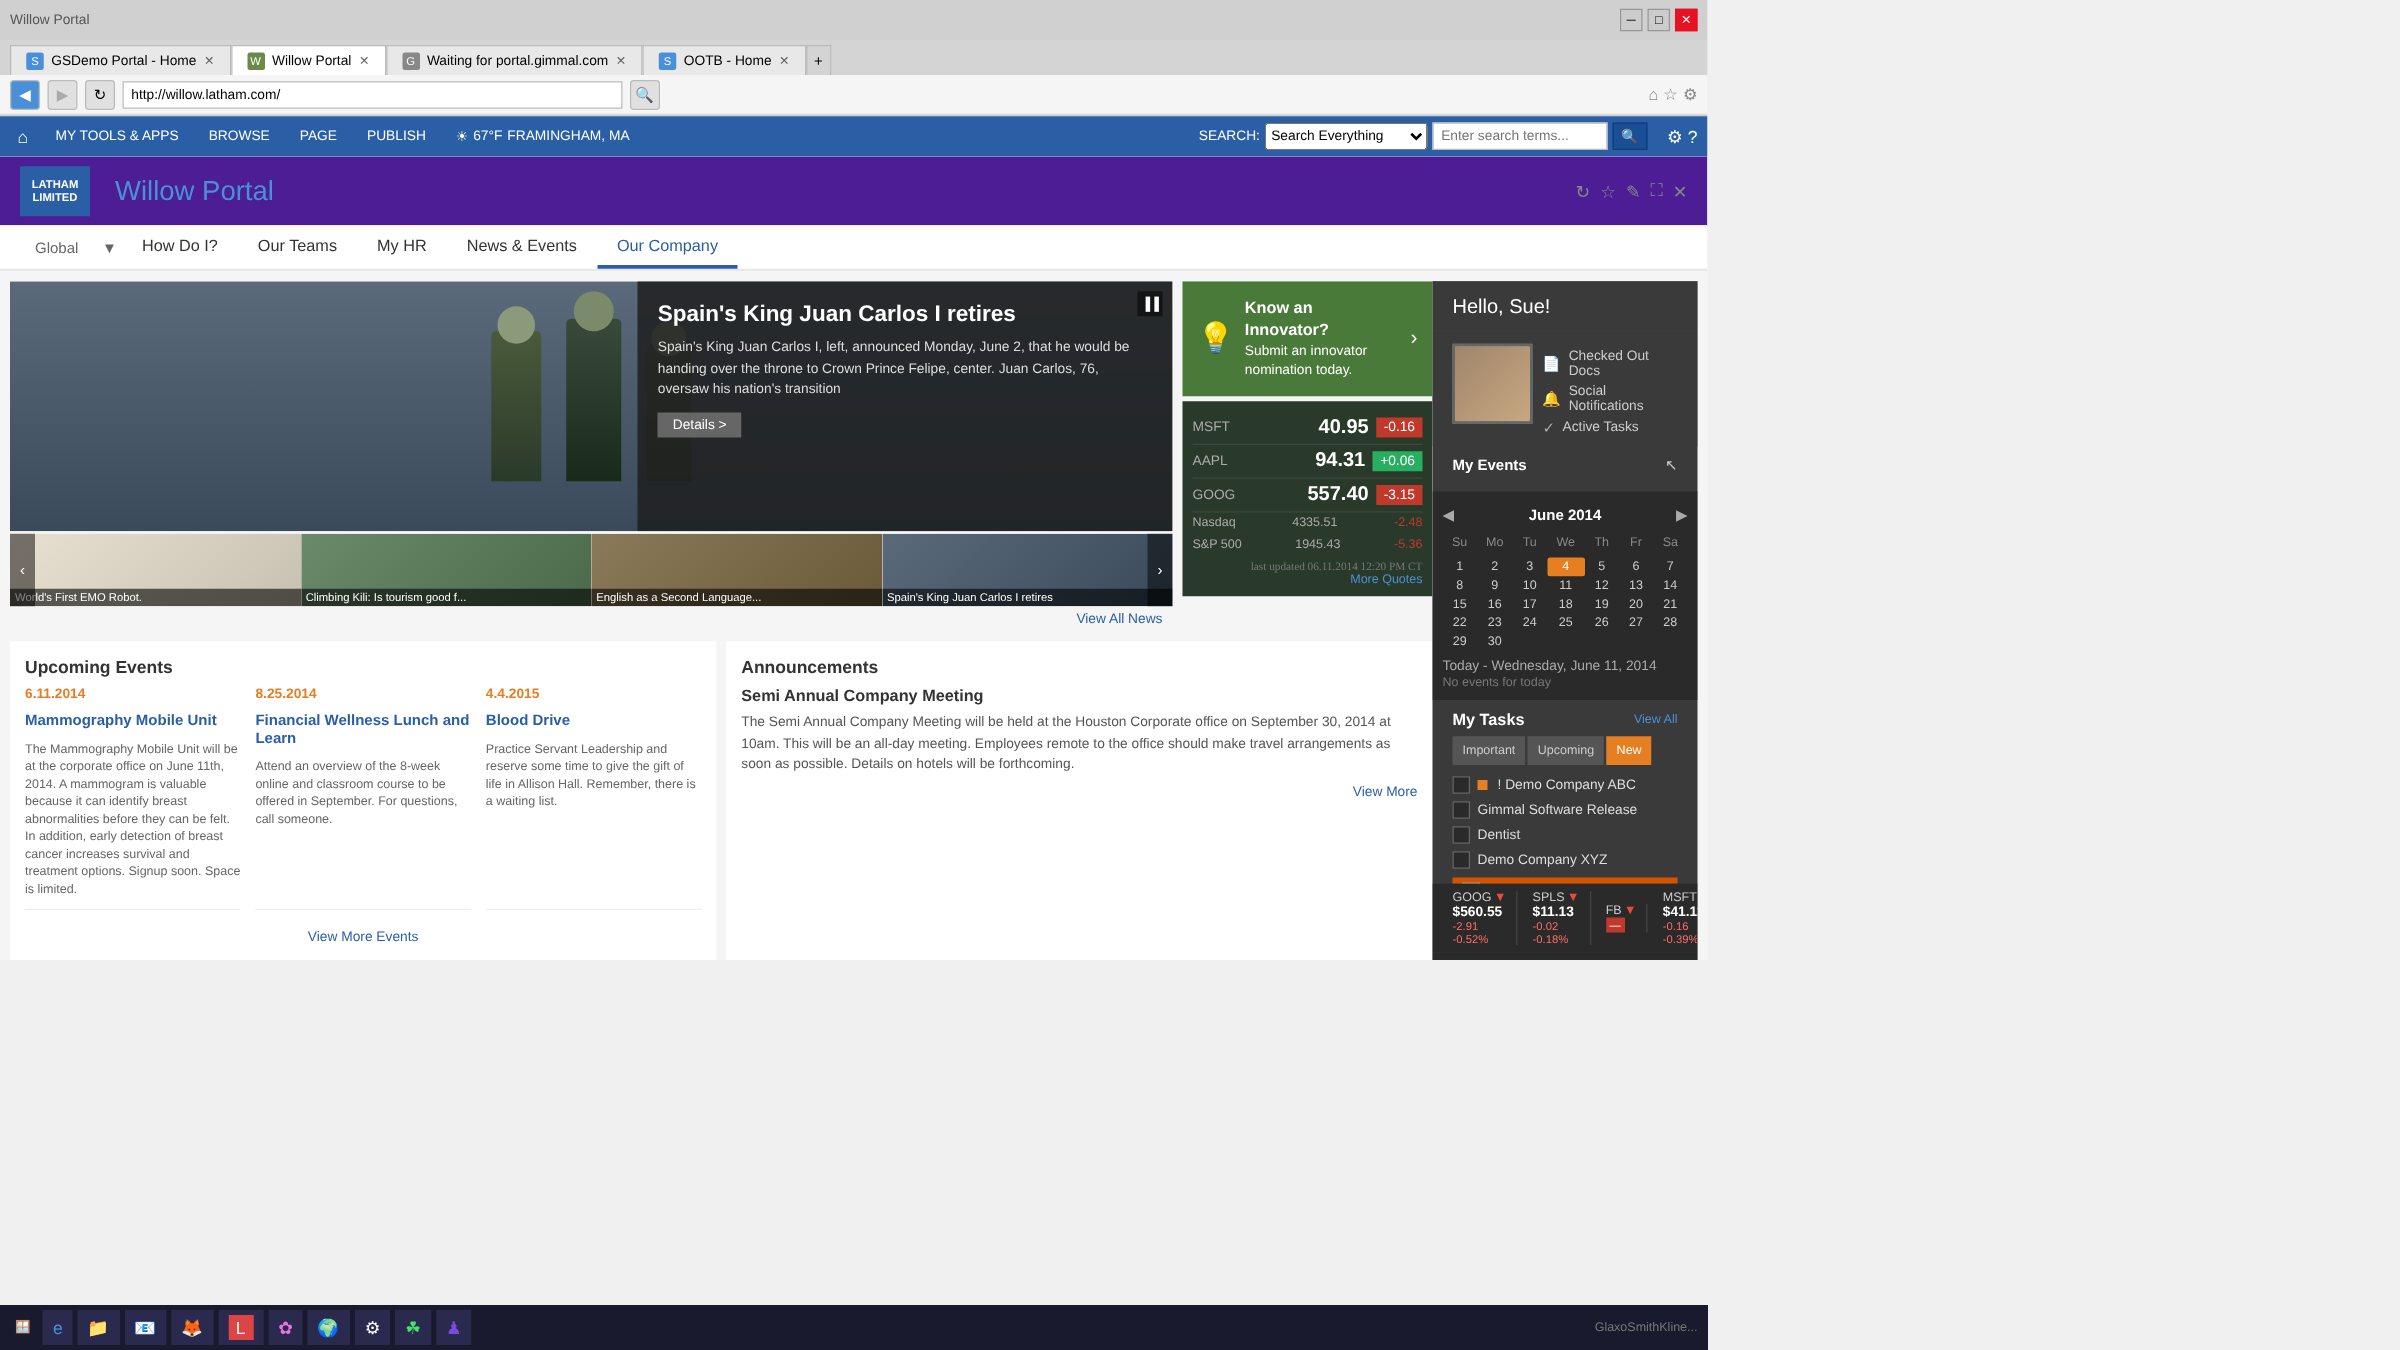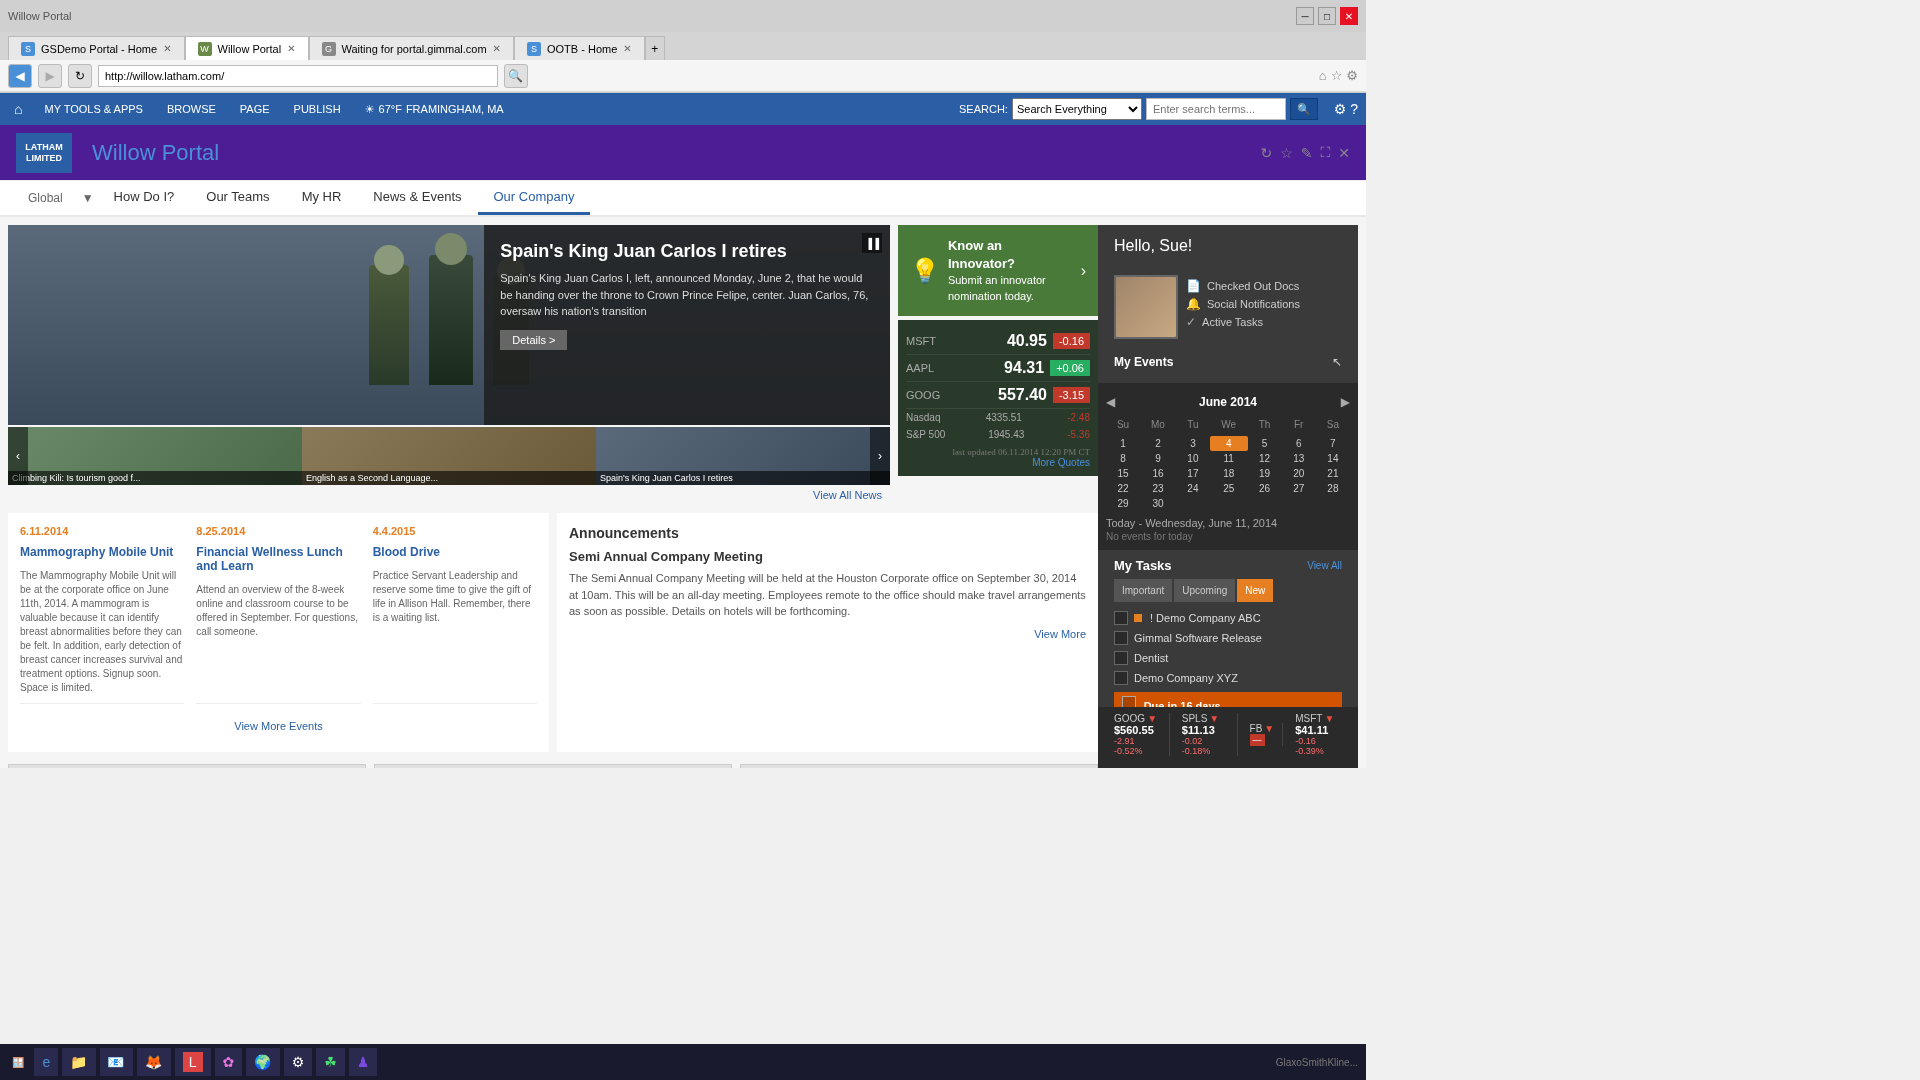--- a/index.html
+++ b/index.html
@@ -101,21 +101,21 @@
     .event-date { font-size: 11px; color: #e67e22; font-weight: bold; white-space: nowrap; min-width: 60px; }
     .event-title { font-size: 12px; color: #2a5fa5; font-weight: bold; margin-bottom: 2px; cursor: pointer; }
     .event-desc { font-size: 10px; color: #666; line-height: 1.4; }
     .view-more-events { color: #2a5fa5; font-size: 11px; text-align: center; padding: 8px; cursor: pointer; display: block; }
 
     .announcement-title { font-size: 13px; font-weight: bold; color: #333; margin-bottom: 6px; }
     .announcement-text { font-size: 11px; color: #555; line-height: 1.5; }
     .view-more-link { color: #2a5fa5; font-size: 11px; text-align: right; display: block; padding-top: 8px; cursor: pointer; }
 
     
-    .right-panel { width: 260px; background: #3a3a3a; display: flex; flex-direction: column; overflow: hidden; }
+    .right-panel { width: 212px; background: #3a3a3a; display: flex; flex-direction: column; overflow: hidden; }
     .panel-header { padding: 12px 16px; background: #3a3a3a; }
     .hello-text { color: white; font-size: 16px; font-weight: normal; }
     .user-section { display: flex; gap: 8px; padding: 8px 16px; background: #3a3a3a; }
     .user-avatar { width: 64px; height: 64px; background: #888; border: 2px solid #666; overflow: hidden; display: flex; align-items: center; justify-content: center; flex-shrink: 0; }
     .user-avatar-img { width: 60px; height: 60px; background: linear-gradient(135deg, #a0856a, #c8a882); border-radius: 2px; }
     .user-links { display: flex; flex-direction: column; gap: 4px; padding-top: 4px; }
     .user-link-item { display: flex; align-items: center; gap: 6px; color: #ccc; font-size: 11px; cursor: pointer; }
     .user-link-icon { color: #aaa; font-size: 12px; }
 
     .my-events-section { padding: 8px 16px; }
@@ -303,20 +303,24 @@
               <div class="hero-overlay">
                 <button class="pause-btn">▐▐</button>
                 <div class="hero-title">Spain's King Juan Carlos I retires</div>
                 <div class="hero-text">Spain's King Juan Carlos I, left, announced Monday, June 2, that he would be handing over the throne to Crown Prince Felipe, center. Juan Carlos, 76, oversaw his nation's transition</div>
                 <button class="hero-details-btn">Details &gt;</button>
               </div>
             </div>
 
             <div style="display:flex;position:relative;margin-top:2px;">
               <button class="thumb-prev">‹</button>
+              <div class="thumb thumb-bg-1" style="flex:1;">
+                <div style="width:100%;height:58px;background:linear-gradient(135deg,#e8e0d0,#c8c0b0);"></div>
+                <div class="thumb-label">World's First EMO Robot.</div>
+              </div>
               <div class="thumb thumb-bg-2" style="flex:1;">
                 <div style="width:100%;height:58px;background:linear-gradient(135deg,#6a8a6a,#4a6a4a);"></div>
                 <div class="thumb-label">Climbing Kili: Is tourism good f...</div>
               </div>
               <div class="thumb thumb-bg-3" style="flex:1;">
                 <div style="width:100%;height:58px;background:linear-gradient(135deg,#8a7a5a,#6a5a3a);"></div>
                 <div class="thumb-label">English as a Second Language...</div>
               </div>
               <div class="thumb thumb-bg-4" style="flex:1;">
                 <div style="width:100%;height:58px;background:linear-gradient(135deg,#5a6a7a,#3a4a5a);"></div>
@@ -366,20 +370,21 @@
               </div>
               <div class="last-updated">last updated 06.11.2014 12:20 PM CT</div>
               <div class="more-quotes">More Quotes</div>
             </div>
           </div>
         </div>
 
         <div class="bottom-section">
 
           <div class="events-section">
+            <div class="section-title">Upcoming Events</div>
             <div style="display:flex;gap:12px;">
               <div class="event-item" style="flex:1;flex-direction:column;">
                 <div class="event-date">6.11.2014</div>
                 <div class="event-title">Mammography Mobile Unit</div>
                 <div class="event-desc">The Mammography Mobile Unit will be at the corporate office on June 11th, 2014. A mammogram is valuable because it can identify breast abnormalities before they can be felt. In addition, early detection of breast cancer increases survival and treatment options. Signup soon. Space is limited.</div>
               </div>
               <div class="event-item" style="flex:1;flex-direction:column;">
                 <div class="event-date">8.25.2014</div>
                 <div class="event-title">Financial Wellness Lunch and Learn</div>
                 <div class="event-desc">Attend an overview of the 8-week online and classroom course to be offered in September. For questions, call someone.</div>

